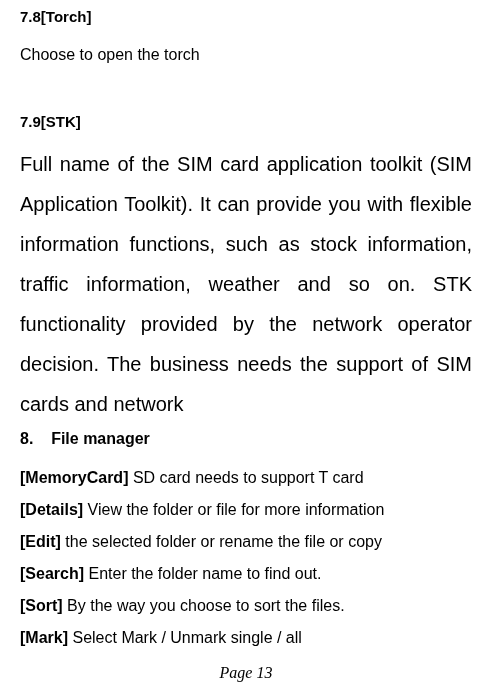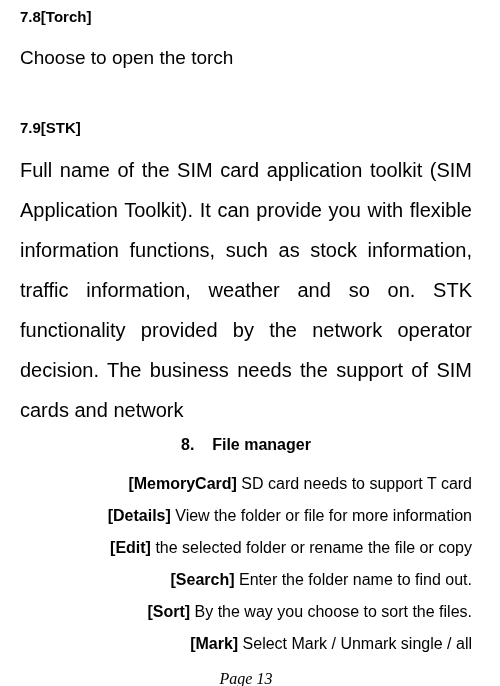--- a/index.html
+++ b/index.html
@@ -17,40 +17,38 @@
   }
   .sec-head {
     font-weight: bold;
     font-size: 15px;
     margin-bottom: 14px;
   }
   .sec-head .prefix {
     font-weight: bold;
   }
   .body-line {
-    font-size: 19px;
+    font-size: 16px;
     line-height: 2.0;
     margin-bottom: 20px;
   }
   .justified {
     text-align: justify;
     text-justify: inter-word;
     font-size: 20px;
     line-height: 2.0;
   }
   .chapter {
     font-weight: bold;
     font-size: 16px;
-    text-align: center;
     margin: 6px 0 14px 0;
   }
   .def-line {
     font-size: 16px;
     line-height: 2.0;
-    text-align: right;
   }
   .def-line .term {
     font-weight: bold;
   }
   .footer {
     text-align: center;
     font-family: "Times New Roman", Times, serif;
     font-size: 16px;
     margin-top: 10px;
     font-style: italic;

